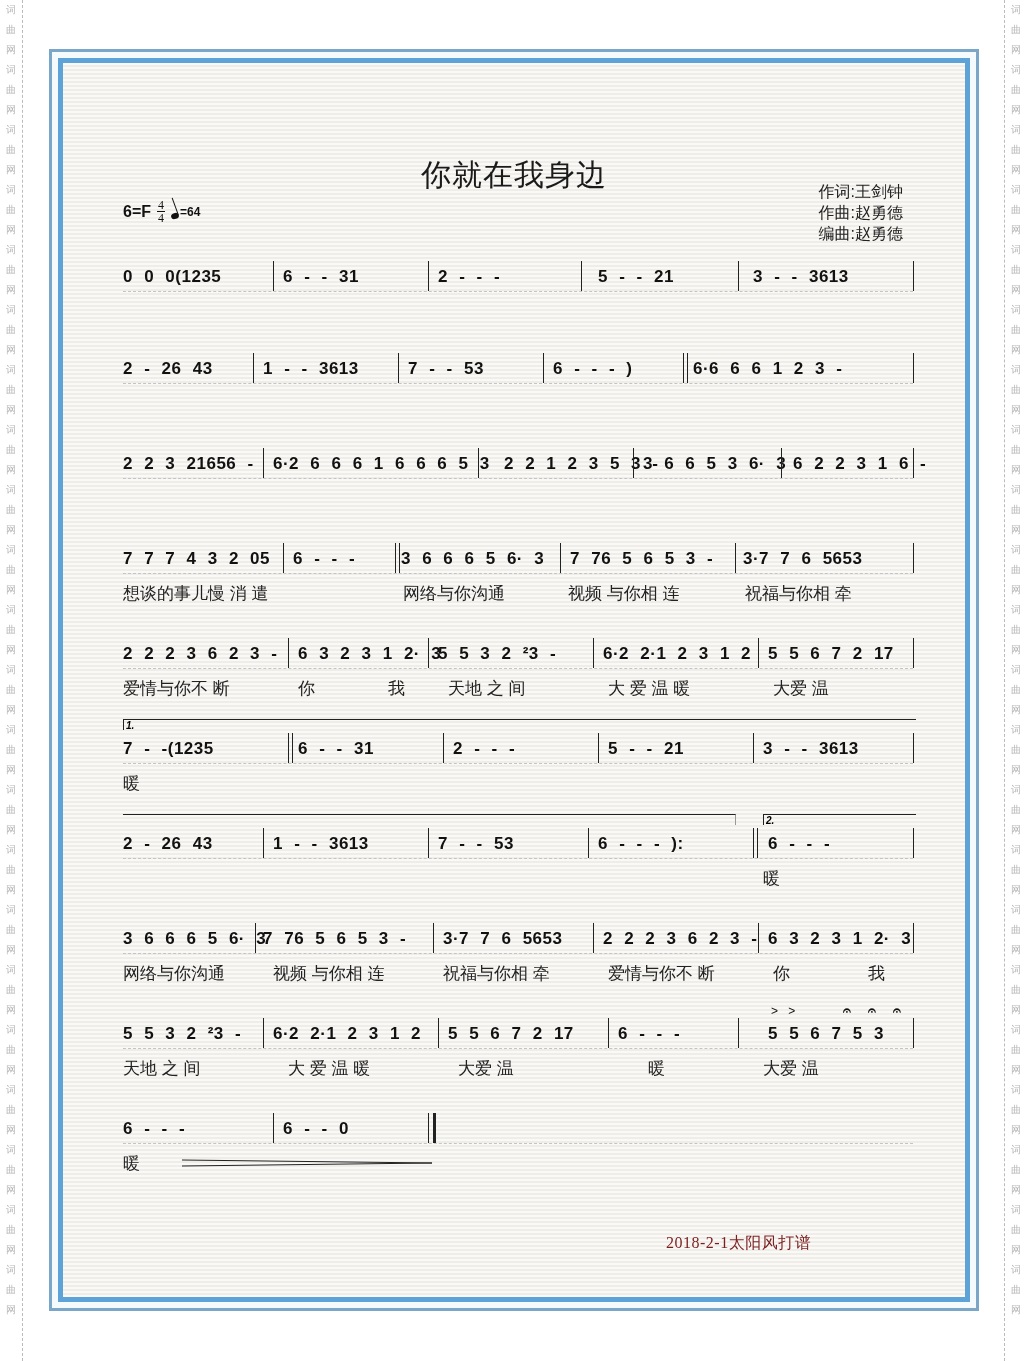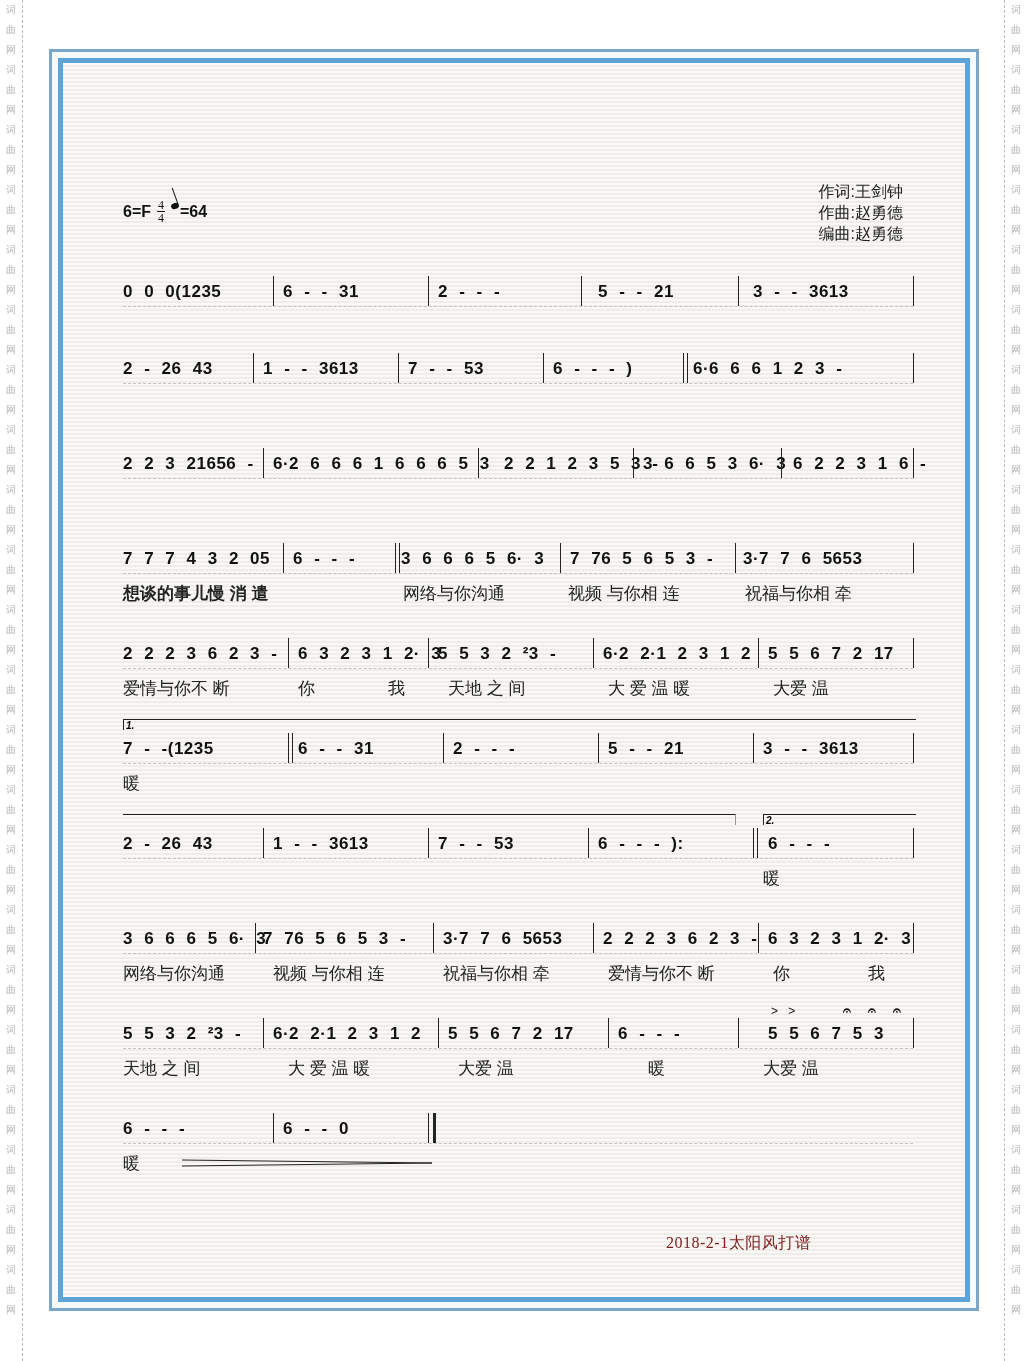--- a/index.html
+++ b/index.html
@@ -31,21 +31,21 @@
   .title {
     position: absolute; left: 0; right: 0; top: 92px; text-align: center;
     font-size: 30px; color: #1a1a1a; letter-spacing: 1px;
   }
   .key-sig {
     position: absolute; left: 60px; top: 136px; font-size: 16px; font-weight: bold; color: #111;
     display: flex; align-items: center; gap: 6px;
   }
   .key-sig .frac { display: inline-flex; flex-direction: column; align-items: center; font-size: 12px; line-height: 12px; font-weight: normal; font-family: "Liberation Serif", serif; }
   .key-sig .frac .bar { width: 8px; border-top: 1px solid #111; }
-  .key-sig .tempo { font-size: 16px; display: inline-flex; }
+  .key-sig .tempo { font-size: 12px; display: inline-flex; align-items: flex-end; }
   .key-sig .note-glyph { display: inline-block; width: 8px; height: 6px; background: #111; border-radius: 50%; margin-right: 1px; position: relative; transform: rotate(-20deg); }
   .key-sig .note-glyph::after { content: ""; position: absolute; right: 0; bottom: 3px; width: 1.5px; height: 18px; background: #111; }
   .credits {
     position: absolute; right: 62px; top: 118px; font-size: 16px; color: #222; line-height: 21px; text-align: left;
   }
   .system {
     position: absolute; left: 60px; width: 790px;
   }
   .system .notes-line {
     position: relative; height: 30px; border-bottom: 1px dashed #c4c4c4;
@@ -299,20 +299,21 @@
     <div class="wm-group">
       <span>词</span>
       <span>曲</span>
       <span>网</span>
     </div>
   </div>
 
 <div class="frame-outer">
   <div class="frame-inner">
 
+    <div class="title">你就在我身边</div>
 
     <div class="key-sig">
       <span>6=F</span>
       <span class="frac">
         <span>4</span>
         <span class="bar"></span>
         <span>4</span>
       </span>
       <span class="tempo">
         <span class="note-glyph"></span>
@@ -320,21 +321,21 @@
       </span>
     </div>
 
     <div class="credits">
       <div>作词:王剑钟</div>
       <div>作曲:赵勇德</div>
       <div>编曲:赵勇德</div>
     </div>
 
     <div id="systems">
-        <div class="system" style="top: 213px;">
+        <div class="system" style="top: 198px;">
           <div class="notes-line">
             <span class="measure" style="left: 0px;">0  0  0(1235</span>
             <div class="barline" style="left: 150px;"></div>
             <span class="measure" style="left: 160px;">6  -  -  31</span>
             <div class="barline" style="left: 305px;"></div>
             <span class="measure" style="left: 315px;">2  -  -  -</span>
             <div class="barline" style="left: 458px;"></div>
             <span class="measure" style="left: 475px;">5  -  -  21</span>
             <div class="barline" style="left: 615px;"></div>
             <span class="measure" style="left: 630px;">3  -  -  3613</span>
@@ -377,21 +378,21 @@
             <span class="measure" style="left: 170px;">6  -  -  -</span>
             <div class="barline double-thin" style="left: 272px;"></div>
             <span class="measure" style="left: 278px;">3 6 6 6 5  6· 3</span>
             <div class="barline" style="left: 437px;"></div>
             <span class="measure" style="left: 447px;">7 76 5 6 5  3 -</span>
             <div class="barline" style="left: 612px;"></div>
             <span class="measure" style="left: 620px;">3·7 7 6 5653</span>
             <div class="barline" style="left: 790px;"></div>
           </div>
           <div class="lyrics-line">
-            <span style="left: 0px; font-weight: bold;">想谈的事儿慢  消  遣</span>
+            <span style="left: 0px;">想谈的事儿慢  消  遣</span>
             <span style="left: 280px;">网络与你沟通</span>
             <span style="left: 445px;">视频 与你相 连</span>
             <span style="left: 622px;">祝福与你相    牵</span>
           </div>
         </div>
         <div class="system" style="top: 575px;">
           <div class="notes-line">
             <span class="measure" style="left: 0px;">2 2 2 3 6 2 3  -</span>
             <div class="barline" style="left: 165px;"></div>
             <span class="measure" style="left: 175px;">6 3 2 3 1 2· 3</span>

